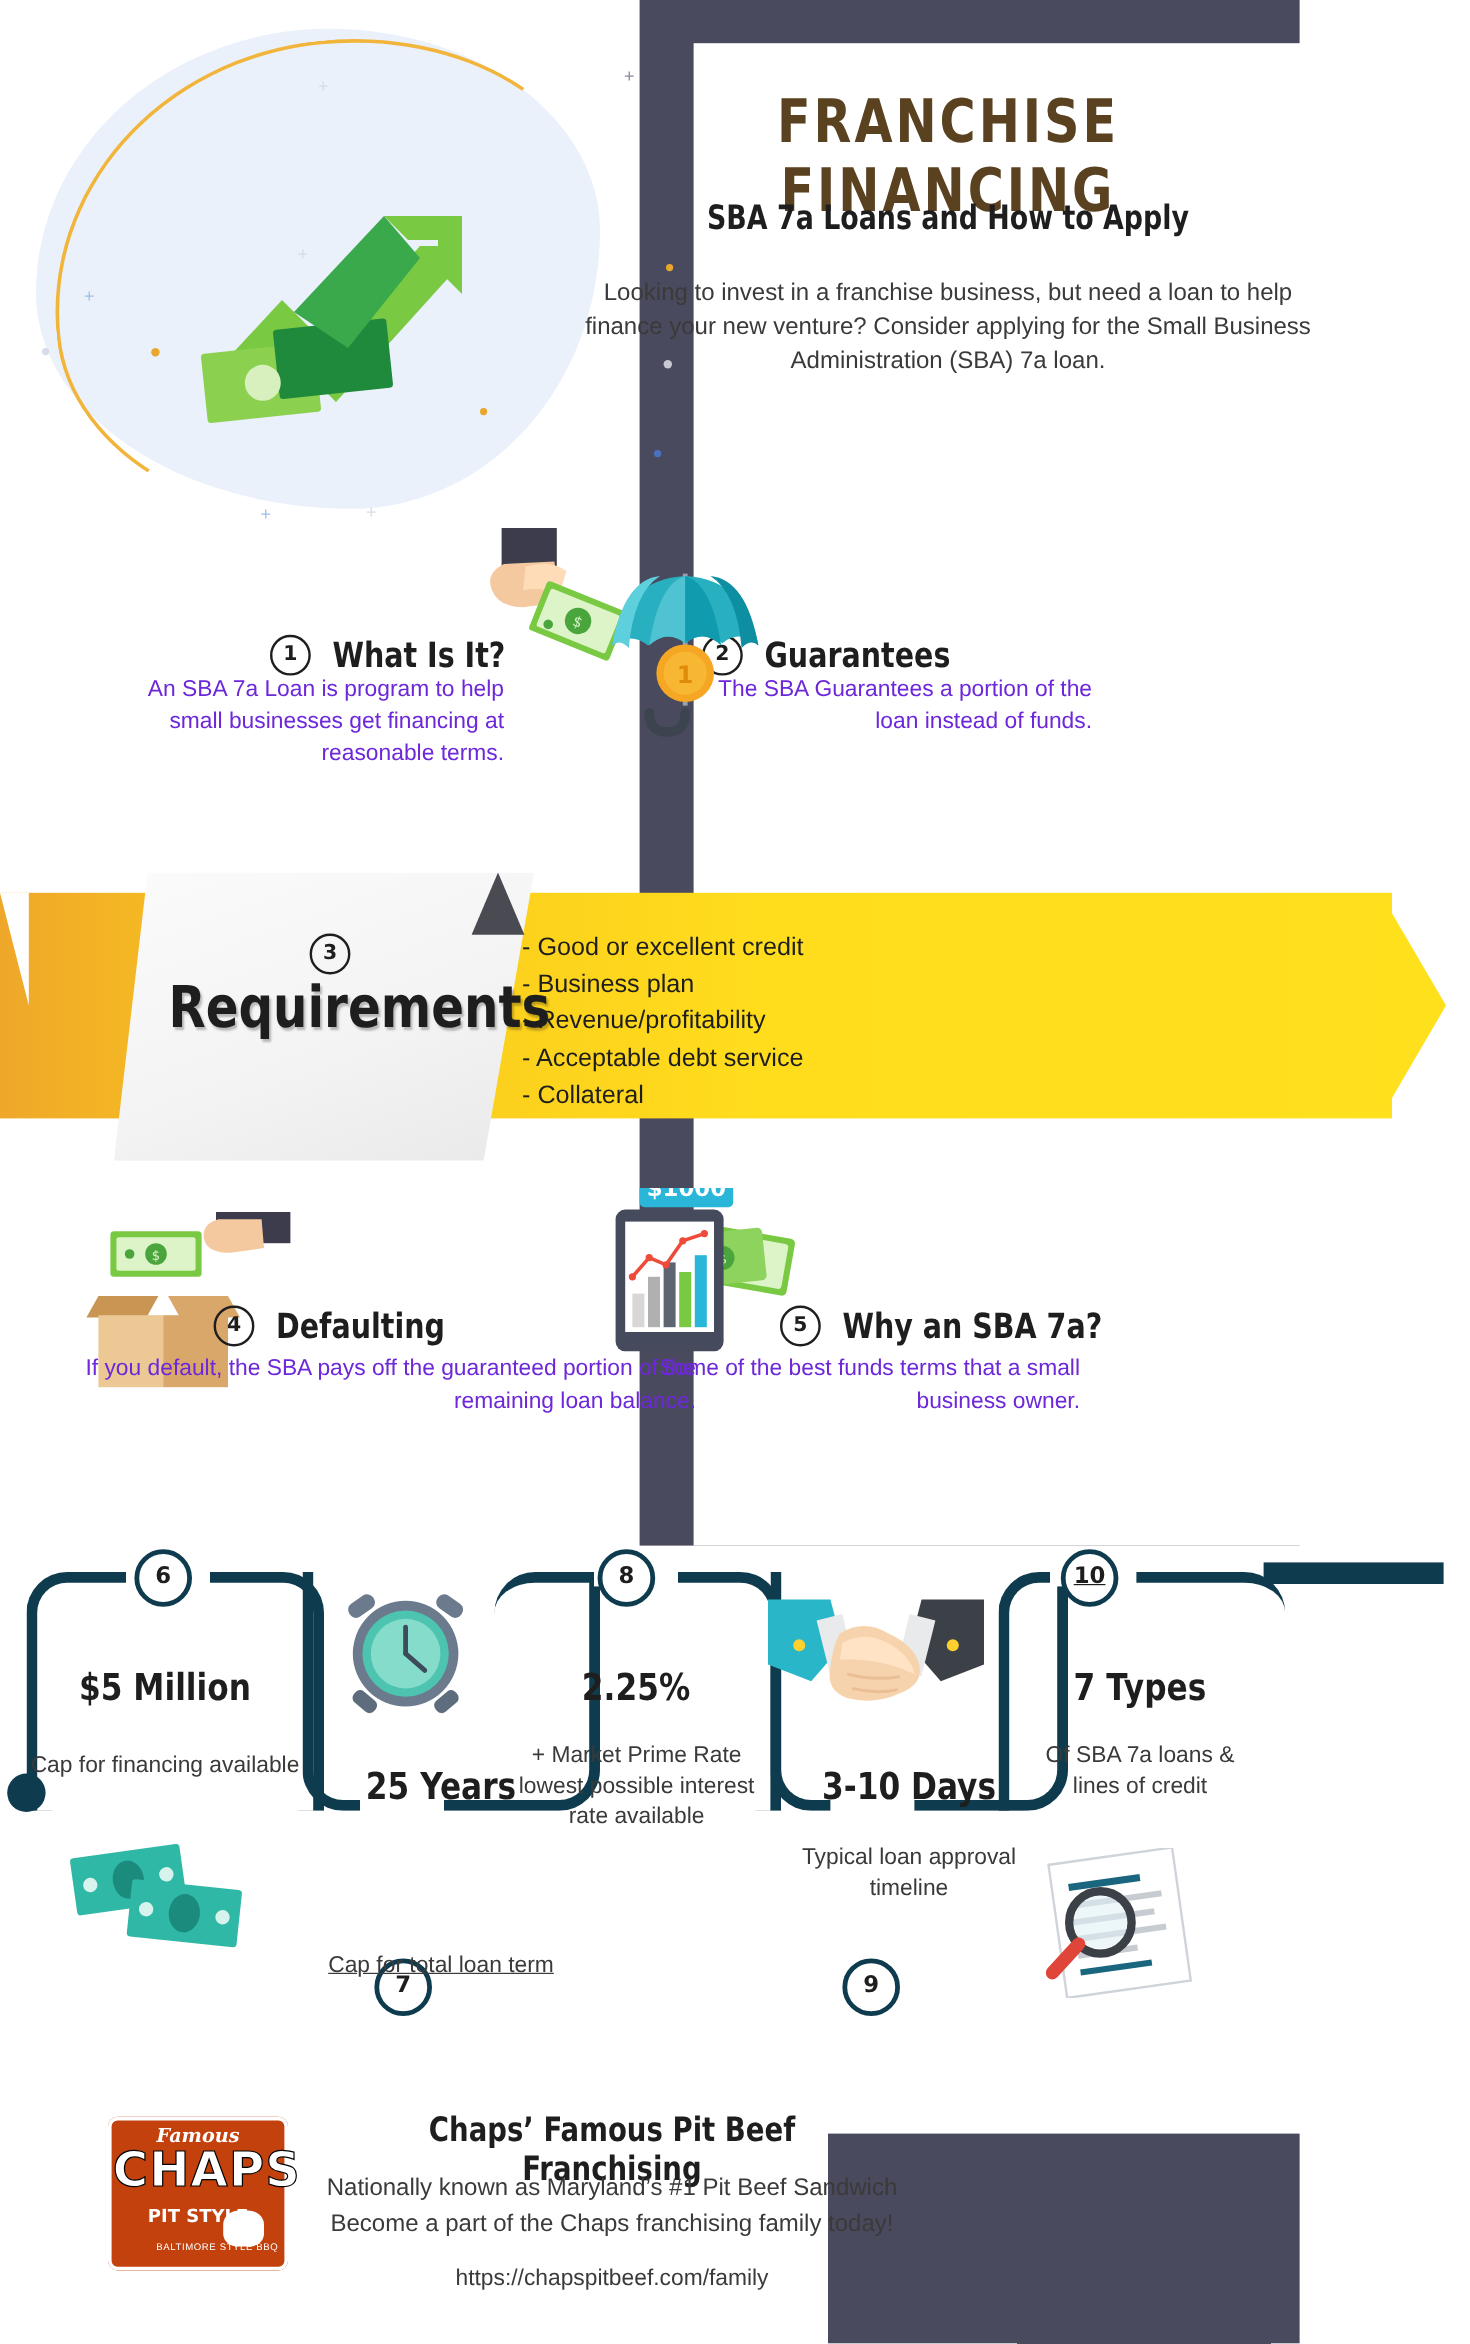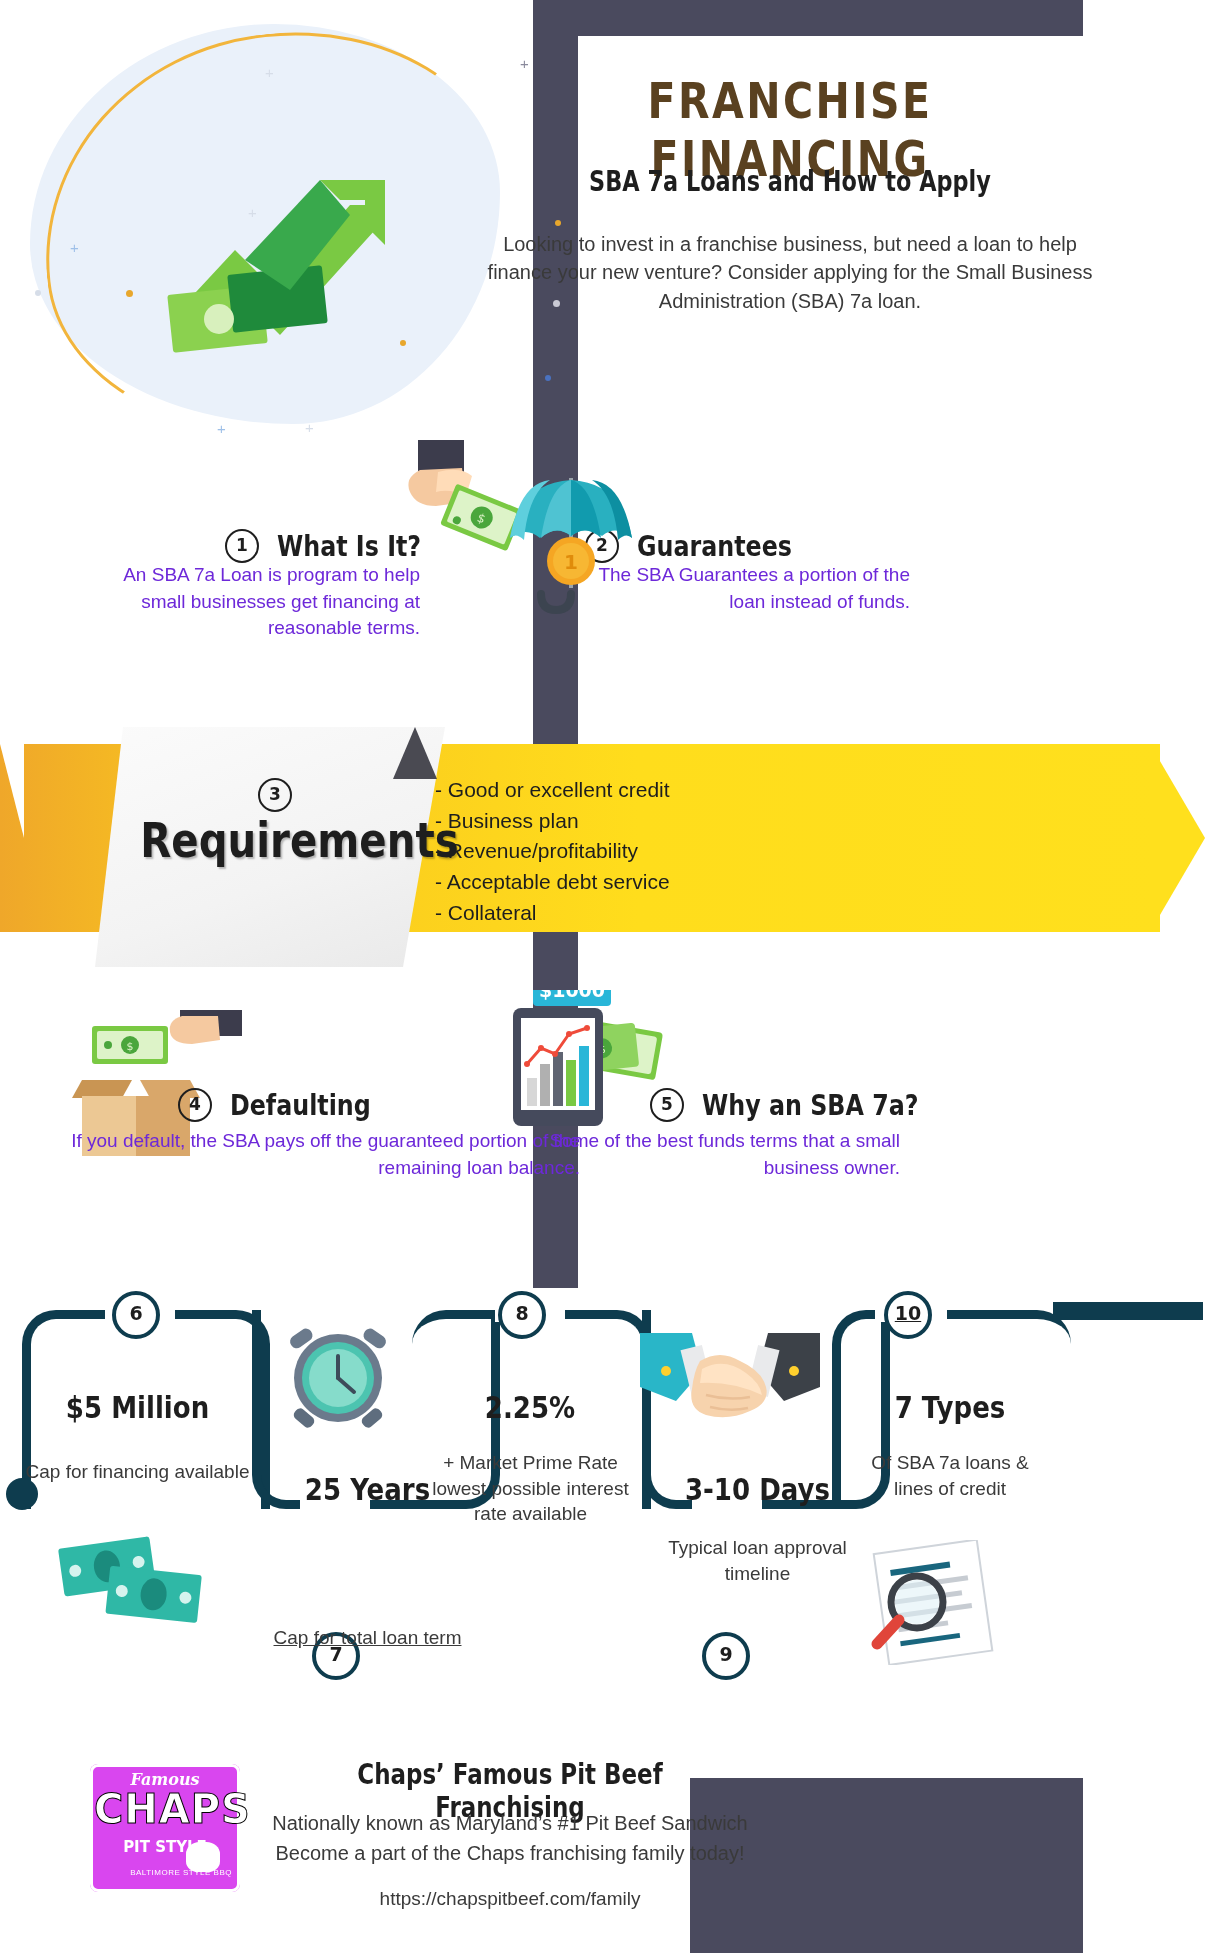--- a/index.html
+++ b/index.html
@@ -79,21 +79,21 @@
   .f-title{position:absolute;left:230px;top:1758px;width:560px;text-align:center;
       font-family:"DejaVu Sans",sans-serif;font-weight:bold;font-size:28px;color:#1e1e1e;
       transform:scaleX(.82);}
   .f-body{position:absolute;left:200px;top:1808px;width:620px;text-align:center;
       font-size:20px;line-height:1.5;color:#3a3a3a;}
   .f-url{position:absolute;left:200px;top:1888px;width:620px;text-align:center;
       font-size:19px;color:#3a3a3a;}
 
   
   .logo{position:absolute;left:90px;top:1764px;width:150px;height:128px;
-      background:#d946ef;border-radius:8px;box-shadow:0 0 0 3px #ffffff inset;}
+      background:#c2410c;border-radius:8px;box-shadow:0 0 0 3px #ffffff inset;}
   .logo .famous{position:absolute;left:8px;top:6px;width:134px;text-align:center;
       font-family:"DejaVu Serif",serif;font-style:italic;font-weight:bold;
       font-size:16px;color:#ffffff;}
   .logo .chaps{position:absolute;left:4px;top:22px;width:142px;text-align:center;
       font-family:"DejaVu Sans",sans-serif;font-weight:bold;font-size:40px;
       color:#ffffff;letter-spacing:1px;-webkit-text-stroke:1px #000;}
   .logo .pitbeef{position:absolute;left:8px;top:74px;width:134px;text-align:center;
       font-family:"DejaVu Sans",sans-serif;font-weight:bold;font-size:15px;color:#ffffff;}
   .logo .bbq{position:absolute;left:8px;top:104px;width:134px;text-align:right;
       font-size:8px;color:#ffffff;letter-spacing:.5px;}

